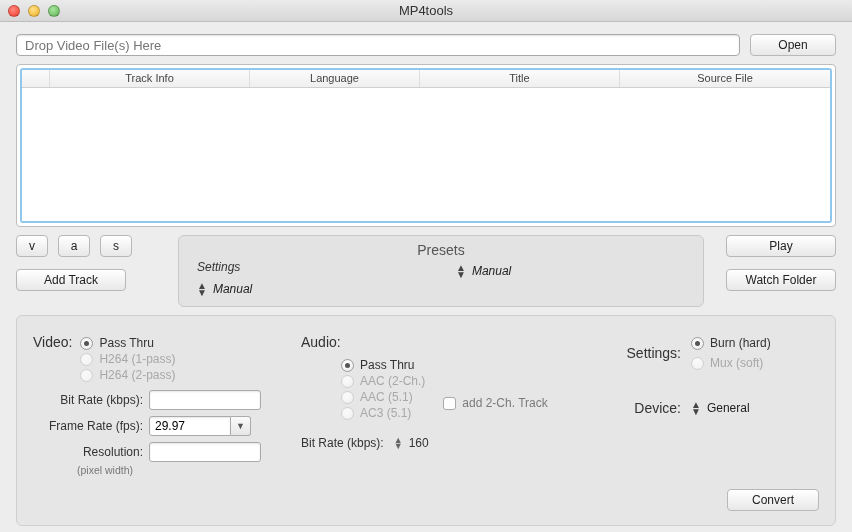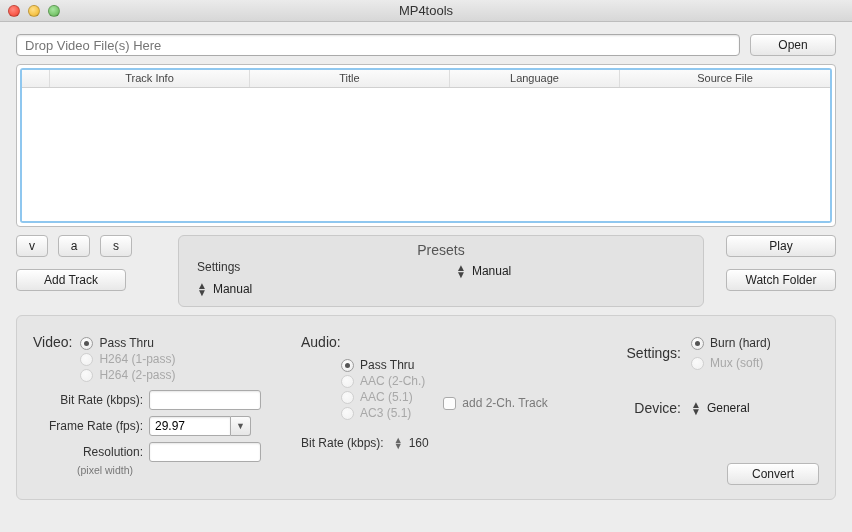--- a/index.html
+++ b/index.html
@@ -26,21 +26,21 @@
   .tl.red { background: radial-gradient(circle at 40% 35%, #ff8a80, #f95b4c 60%, #d9382b); }
   .tl.yellow { background: radial-gradient(circle at 40% 35%, #ffe08a, #f6c44a 60%, #d9a22b); }
   .tl.green { background: radial-gradient(circle at 40% 35%, #a8e6a1, #7cc76f 60%, #4f9a45); }
   .titlebar .title {
     position: absolute; left: 0; right: 0; text-align: center;
     font-size: 13px; color: #333; pointer-events: none;
   }
   .window {
     background: #ededed;
     height: calc(532px - 22px);
-    padding: 12px 16px 32px;
+    padding: 12px 16px 6px;
     display: flex; flex-direction: column; gap: 8px;
   }
   .row { display: flex; align-items: center; gap: 10px; }
   .drop-input {
     flex: 1;
     height: 22px;
     background: #fff;
     border: 1px solid #aaa;
     border-radius: 4px;
     padding: 3px 8px;
@@ -95,21 +95,21 @@
   .vas { display: flex; gap: 10px; }
   .presets {
     flex: 1;
     background: #e3e3e3;
     border: 1px solid #c9c9c9;
     border-radius: 6px;
     padding: 6px 18px 10px;
     position: relative;
   }
   .presets-title { text-align: center; font-size: 14px; color: #555; margin-bottom: 2px; }
-  .presets-cols { display: flex; gap: 30px; }
+  .presets-cols { display: flex; gap: 30px; font-style: italic; }
   .pcol { flex: 1; }
   .pcol .lbl { font-size: 12px; color: #333; margin-bottom: 4px; }
   .popup { display: inline-flex; align-items: center; gap: 6px; font-size: 12px; color: #222; cursor: pointer; }
   .popup .arrows { font-size: 10px; line-height: 7px; color: #444; display: inline-flex; flex-direction: column; }
   .midright { display: flex; flex-direction: column; gap: 12px; width: 120px; align-items: flex-end; }
 
   .bottom {
     background: #e6e6e6;
     border: 1px solid #cfcfcf;
     border-radius: 6px;
@@ -199,22 +199,22 @@
   <div class="row">
     <input class="drop-input" type="text" placeholder="Drop Video File(s) Here" style="">
     <button class="btn" style="width:86px">Open</button>
   </div>
 
   <div class="tracks">
     <div class="tracks-inner">
       <div class="thead">
         <div class="th check"></div>
         <div class="th info">Track Info</div>
+        <div class="th lang">Language</div>
         <div class="th title">Title</div>
-        <div class="th lang">Language</div>
         <div class="th src">Source File</div>
       </div>
       <div class="tbody"></div>
     </div>
   </div>
 
   <div class="midrow">
     <div class="midleft">
       <div class="vas">
         <button class="btn sm">v</button>

